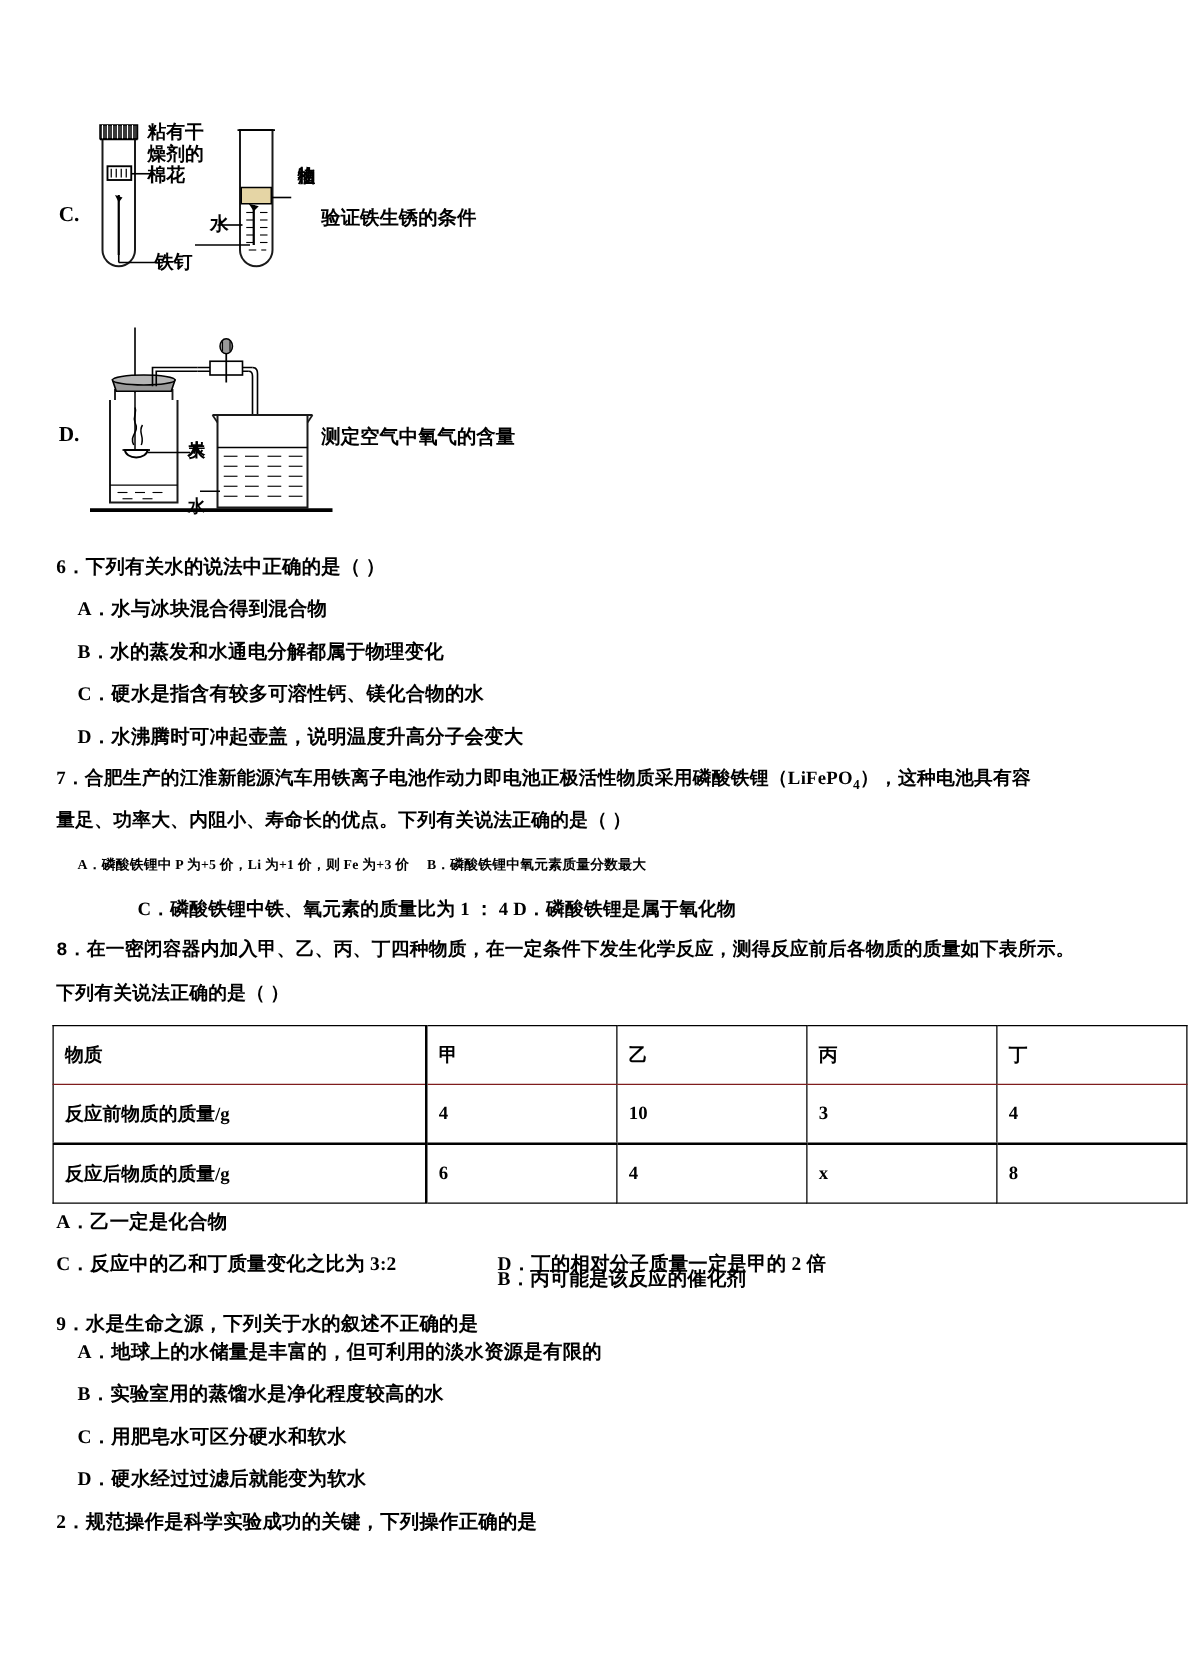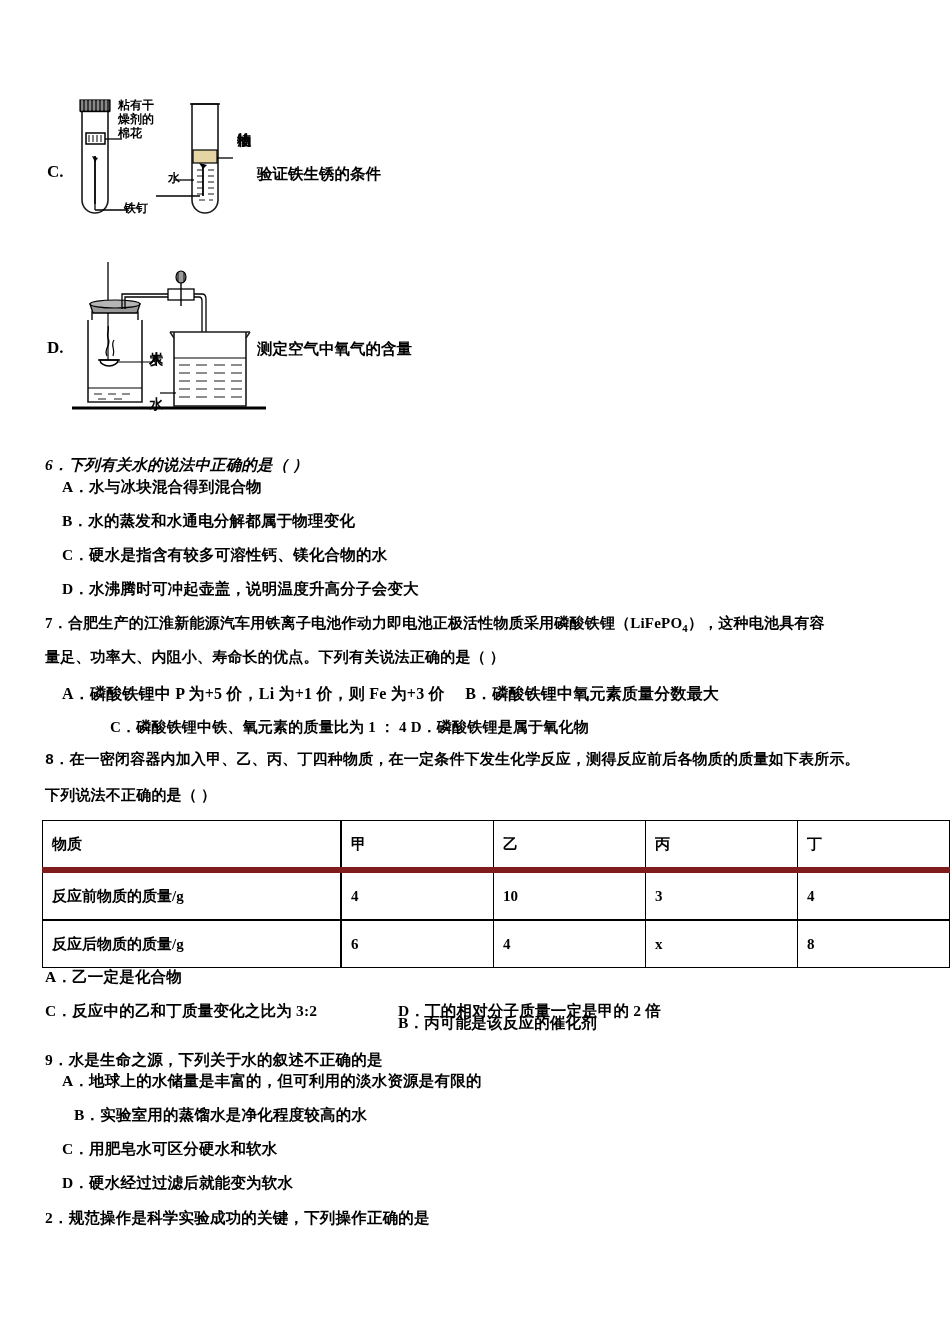--- a/index.html
+++ b/index.html
@@ -62,21 +62,21 @@
     writing-mode: vertical-rl;
     text-orientation: upright;
     font-size: 14px;
     font-weight: bold;
     line-height: 1.05;
     letter-spacing: 0px;
     font-family: "Liberation Serif", serif;
   }
   .hlabel {
     position: absolute;
-    font-size: 12px;
+    font-size: 15px;
     font-weight: bold;
     line-height: 1.15;
     white-space: nowrap;
     font-family: "Liberation Serif", serif;
   }
 
   
   .figure { position: absolute; }
 
   
@@ -92,21 +92,21 @@
     padding: 6px 9px;
     vertical-align: middle;
     height: 34px;
     font-family: "Liberation Serif", serif;
   }
   table.data td.c0 { width: 294px; }
   table.data td.c1 { width: 140px; }
   table.data td.c2 { width: 140px; }
   table.data td.c3 { width: 140px; }
   table.data td.c4 { width: 140px; }
-  table.data tr.hdr td { border-bottom: 6px solid #7f1d1d; }
+  table.data tr.hdr td { border-bottom: 1px solid #7f1d1d; }
   table.data tr.r1 td { border-bottom: 2px solid #000; }
   table.data td.lead { border-right: 2px solid #000; }
 
   svg { display: block; overflow: visible; }
 </style>
 </head>
 <body>
 
 <div class="page">
 
@@ -264,35 +264,35 @@
       <line x1="48" y1="100" x2="82" y2="100" stroke="#000" stroke-width="1.2"></line>
 
       <line x1="90" y1="131" x2="106" y2="131" stroke="#000" stroke-width="1.2"></line>
     </svg>
   </div>
 
   <div class="vlabel" style="left:148px; top:341px; height:46px;">木炭</div>
   <div class="vlabel" style="left:148px; top:386px; height:24px;">水</div>
   <div class="figcaption" style="left:257px; top:339px;">测定空气中氧气的含量</div>
 
-  <div class="qline" style="left:45px; top:455px;font-style:italic;">6．下列有关水的说法中正确的是（        ）</div>
+  <div class="qline" style="left:45px; top:444px;">6．下列有关水的说法中正确的是（        ）</div>
   <div class="opt" style="left:62px; top:477px;">A．水与冰块混合得到混合物</div>
   <div class="opt" style="left:62px; top:511px;">B．水的蒸发和水通电分解都属于物理变化</div>
   <div class="opt" style="left:62px; top:545px;">C．硬水是指含有较多可溶性钙、镁化合物的水</div>
   <div class="opt" style="left:62px; top:579px;">D．水沸腾时可冲起壶盖，说明温度升高分子会变大</div>
 
   <div class="qline small" style="left:45px; top:614px;">
     <span>7．合肥生产的江淮新能源汽车用铁离子电池作动力即电池正极活性物质采用磷酸铁锂（LiFePO</span><span class="sub">4</span><span>），这种电池具有容</span>
   </div>
   <div class="qline small" style="left:45px; top:648px;">量足、功率大、内阻小、寿命长的优点。下列有关说法正确的是（     ）</div>
-  <div class="opt" style="left:62px; top:684px; font-size:16px;">A．磷酸铁锂中 P 为+5 价，Li 为+1 价，则 Fe 为+3 价　 B．磷酸铁锂中氧元素质量分数最大</div>
+  <div class="opt" style="left:62px; top:684px; font-size:11px;">A．磷酸铁锂中 P 为+5 价，Li 为+1 价，则 Fe 为+3 价　 B．磷酸铁锂中氧元素质量分数最大</div>
   <div class="opt" style="left:62px; top:718px; font-size:15px;margin-left:48px;">C．磷酸铁锂中铁、氧元素的质量比为 1 ：  4 D．磷酸铁锂是属于氧化物</div>
 
   <div class="qline small" style="left:45px; top:752px;font-family:Liberation Mono, monospace;">8．在一密闭容器内加入甲、乙、丙、丁四种物质，在一定条件下发生化学反应，测得反应前后各物质的质量如下表所示。</div>
-  <div class="qline small" style="left:45px; top:786px;">下列说法不正确的是（  ）</div>
+  <div class="qline small" style="left:45px; top:786px;">下列有关说法正确的是（  ）</div>
 
   <div class="tblwrap" style="left:42px; top:820px;">
     <table class="data">
       <tbody>
           <tr class="hdr">
         <td class="c0 lead">物质</td>
         <td class="c1">甲</td>
         <td class="c2">乙</td>
         <td class="c3">丙</td>
         <td class="c4">丁</td>
@@ -315,19 +315,19 @@
       </table>
   </div>
 
   <div class="opt" style="left:45px; top:967px;">A．乙一定是化合物</div>
   <div class="opt" style="left:398px; top:967px;margin-top:46px;">B．丙可能是该反应的催化剂</div>
   <div class="opt" style="left:45px; top:1001px;">C．反应中的乙和丁质量变化之比为 3:2</div>
   <div class="opt" style="left:398px; top:1001px;">D．丁的相对分子质量一定是甲的 2 倍</div>
 
   <div class="qline" style="left:45px; top:1050px;">9．水是生命之源，下列关于水的叙述不正确的是</div>
   <div class="opt" style="left:62px; top:1071px;">A．地球上的水储量是丰富的，但可利用的淡水资源是有限的</div>
-  <div class="opt" style="left:62px; top:1105px;margin-left:12px;">B．实验室用的蒸馏水是净化程度较高的水</div>
+  <div class="opt" style="left:62px; top:1105px;">B．实验室用的蒸馏水是净化程度较高的水</div>
   <div class="opt" style="left:62px; top:1139px;">C．用肥皂水可区分硬水和软水</div>
   <div class="opt" style="left:62px; top:1173px;">D．硬水经过过滤后就能变为软水</div>
 
   <div class="qline" style="left:45px; top:1208px;">2．规范操作是科学实验成功的关键，下列操作正确的是</div>
 
 </div>
 
 </body></html>

